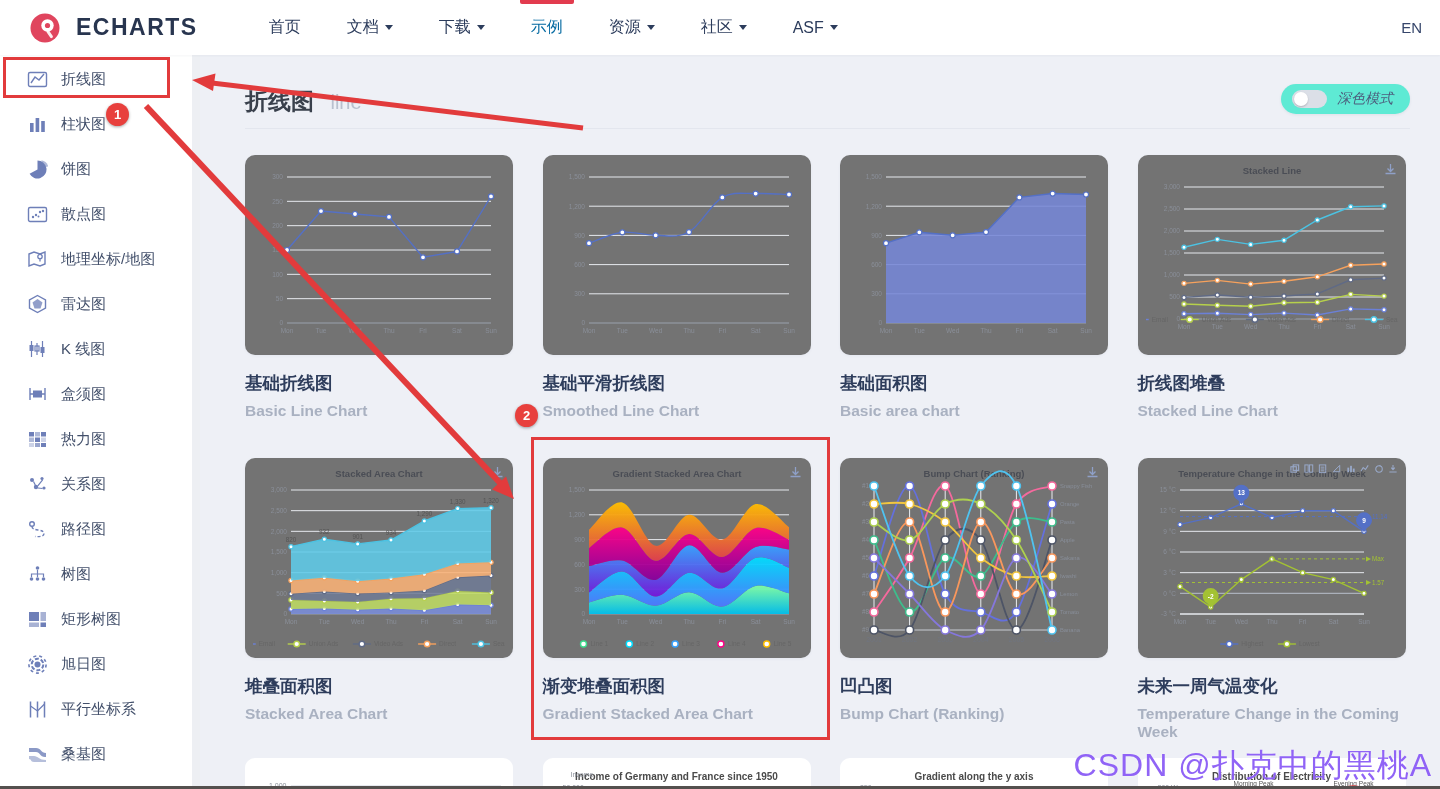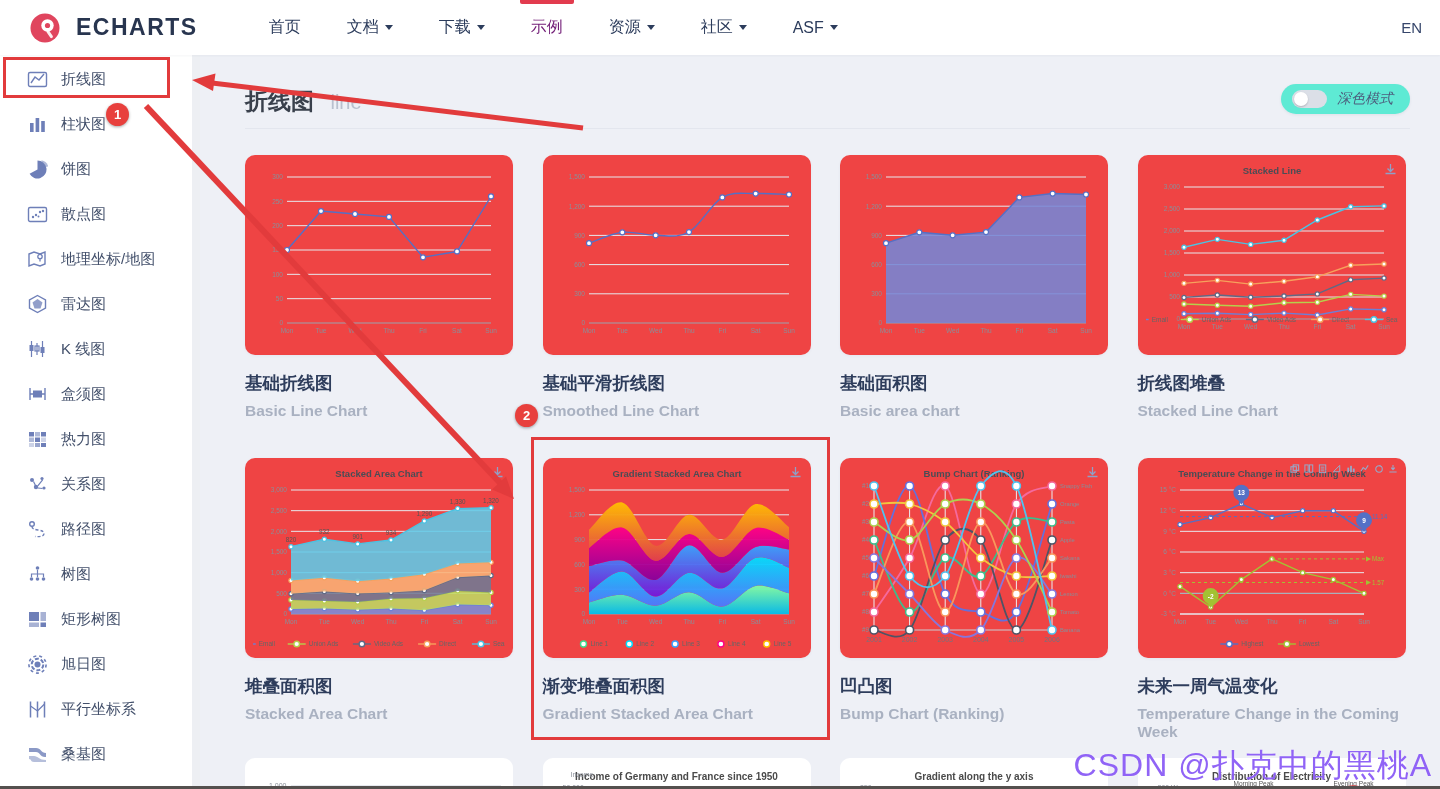--- a/index.html
+++ b/index.html
@@ -7,21 +7,21 @@
   body { font-family:"Liberation Sans","DejaVu Sans",sans-serif; background:#eef0f6; position:relative; }
 
   
   .navbar { position:absolute; left:0; top:0; width:1440px; height:55px; background:#fff;
             display:flex; align-items:center; z-index:20; box-shadow:0 1px 2px rgba(60,70,100,.05); }
   .brand { display:flex; align-items:center; gap:14px; margin-left:28px; cursor:pointer; }
   .brand-text { font-size:23px; font-weight:bold; letter-spacing:1.5px; color:#28354f; }
   .nav-menu { display:flex; align-items:flex-start; height:100%; margin-left:48px; }
   .nav-item { position:relative; height:100%; display:flex; align-items:center; padding:0 16px;
               margin:0 7px; font-size:16px; color:#2c3c5c; cursor:pointer; }
-  .nav-item.active { color:#701a75; }
+  .nav-item.active { color:#0369a1; }
   .nav-item.active::after { content:''; position:absolute; top:0; left:5px; right:5px; height:4px;
               background:#e23b4e; border-radius:0 0 2px 2px; }
   .caret { width:0; height:0; border-left:4.5px solid transparent; border-right:4.5px solid transparent;
            border-top:5px solid #2c3c5c; margin-left:6px; }
   .nav-lang { position:absolute; right:18px; font-size:15px; color:#36466b; cursor:pointer; }
 
   
   .sidebar { position:absolute; left:0; top:55px; width:200px; bottom:0; background:#fff; z-index:10; }
   .sidebar-track { position:absolute; right:0; top:0; bottom:0; width:8px; background:#edeff3; }
   .side-item { height:45px; display:flex; align-items:center; padding-left:27px; cursor:pointer;
@@ -40,21 +40,21 @@
                box-shadow:0 1px 3px rgba(80,90,120,.10); z-index:5;font-style:italic; }
   .toggle-track { width:35px; height:18px; border-radius:9px; background:#dbdfe7; position:relative; }
   .toggle-knob { position:absolute; left:2px; top:2px; width:14px; height:14px; border-radius:50%; background:#fff;
                  box-shadow:0 1px 2px rgba(0,0,0,.2); }
   .dark-label { font-size:14px; color:#4d5e7d; margin-left:10px; }
 
   
   .cards { position:absolute; left:245px; top:155px; display:grid;
            grid-template-columns:repeat(4,268px); column-gap:29.5px; grid-template-rows:303px 300px auto; }
   .card { cursor:pointer; }
-  .chart-card { position:relative; width:268px; height:200px; background:#ef4444; border-radius:10px;
+  .chart-card { position:relative; width:268px; height:200px; background:#737373; border-radius:10px;
                 box-shadow:0 1px 3px rgba(90,100,130,.06); overflow:hidden; }
   .chart-mount { position:absolute; left:8px; top:6px; }
   .card-title-zh { margin-top:16px; font-size:17.5px; font-weight:bold; color:#2e3d5c; }
   .card-title-en { margin-top:7px; font-size:15.5px; font-weight:bold; color:#a9b1c1; }
   .dl-icon { position:absolute; top:7px; right:9px; z-index:3; cursor:pointer; }
   .toolbox { position:absolute; top:6px; right:8px; display:flex; gap:4px; z-index:3; }
   .toolbox span { display:flex; cursor:pointer; }
 
   
   .bmini { position:relative; width:268px; height:200px; background:#fff; border-radius:10px; overflow:hidden; }

